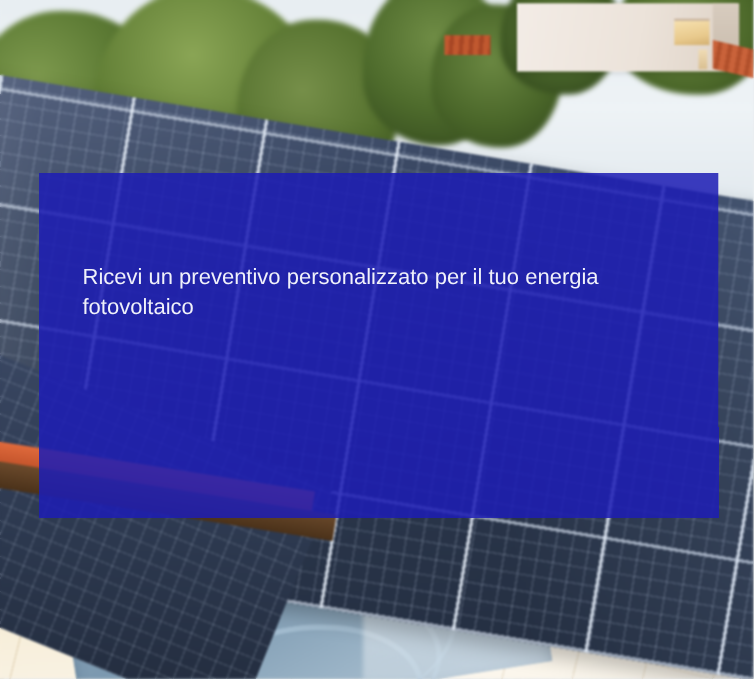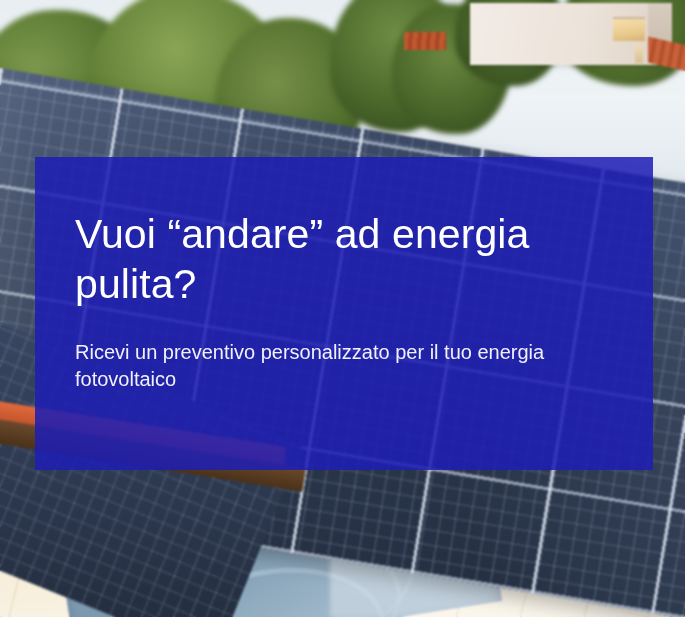--- a/index.html
+++ b/index.html
@@ -474,17 +474,16 @@
     <div class="panel-plane-2">
       <div class="panel-cells"></div>
     </div>
     <div class="fascia"></div>
     <div class="beam"></div>
 
     <div class="photo-blur"></div>
   </div>
 
   <div class="overlay-panel">
-    <h1 class="headline">Vuoi “andare” ad energia pulita?</h1>
     <p class="subhead">Ricevi un preventivo personalizzato per il tuo energia fotovoltaico</p>
   </div>
 
 </div>
 
 </body></html>

